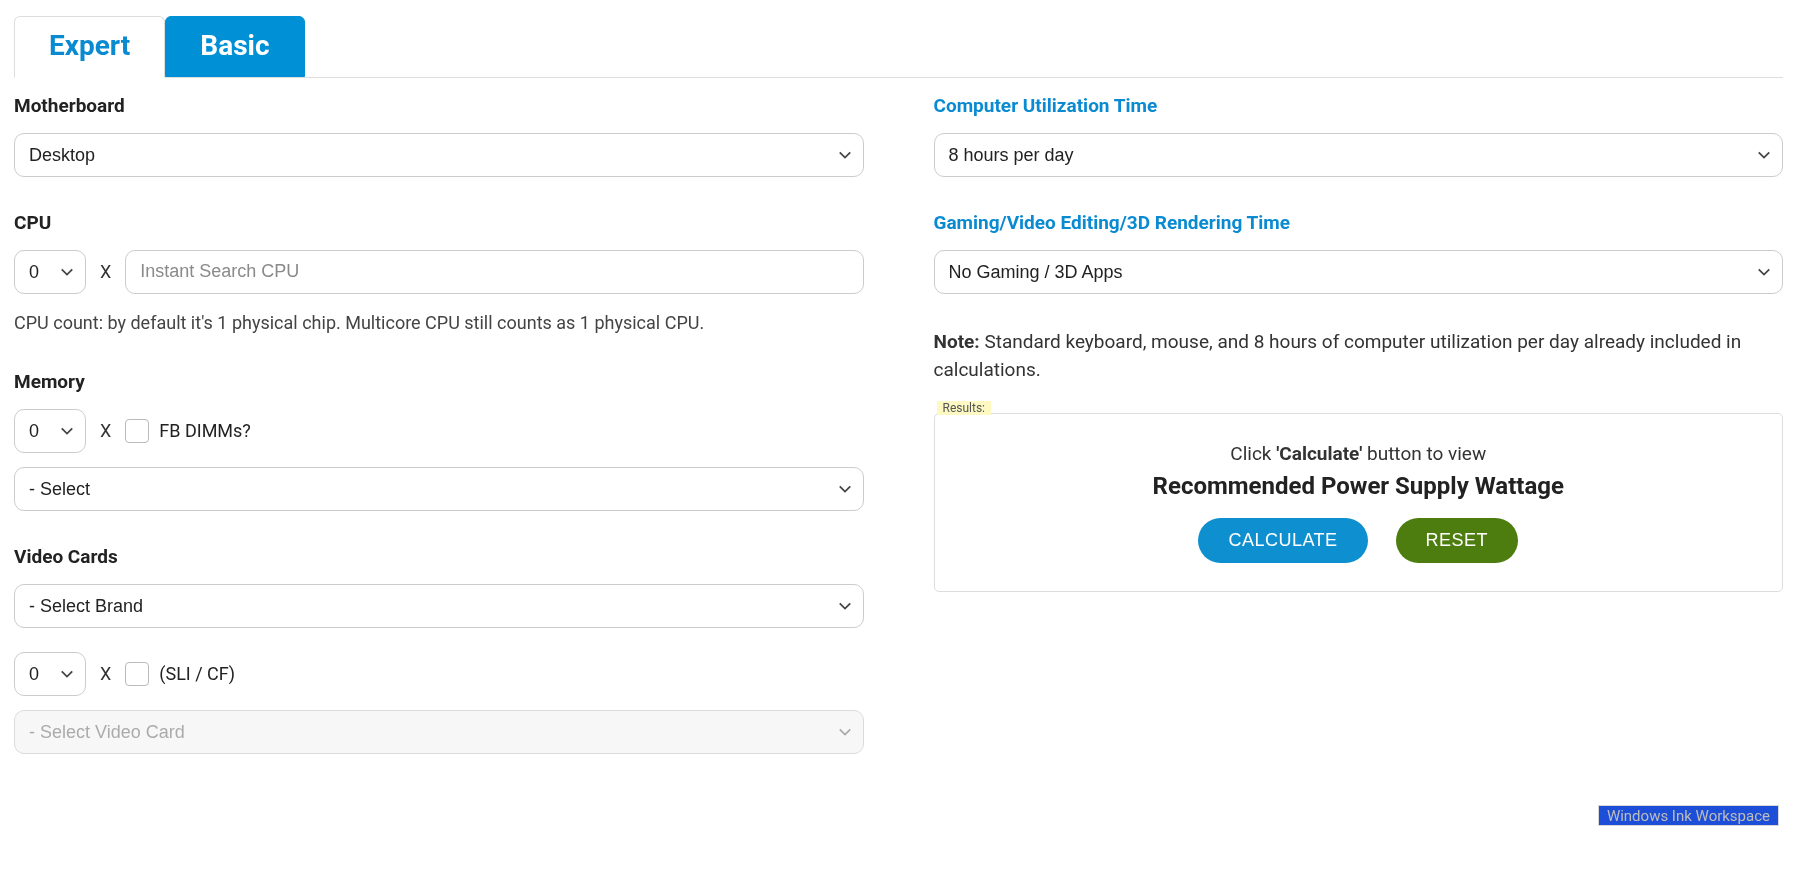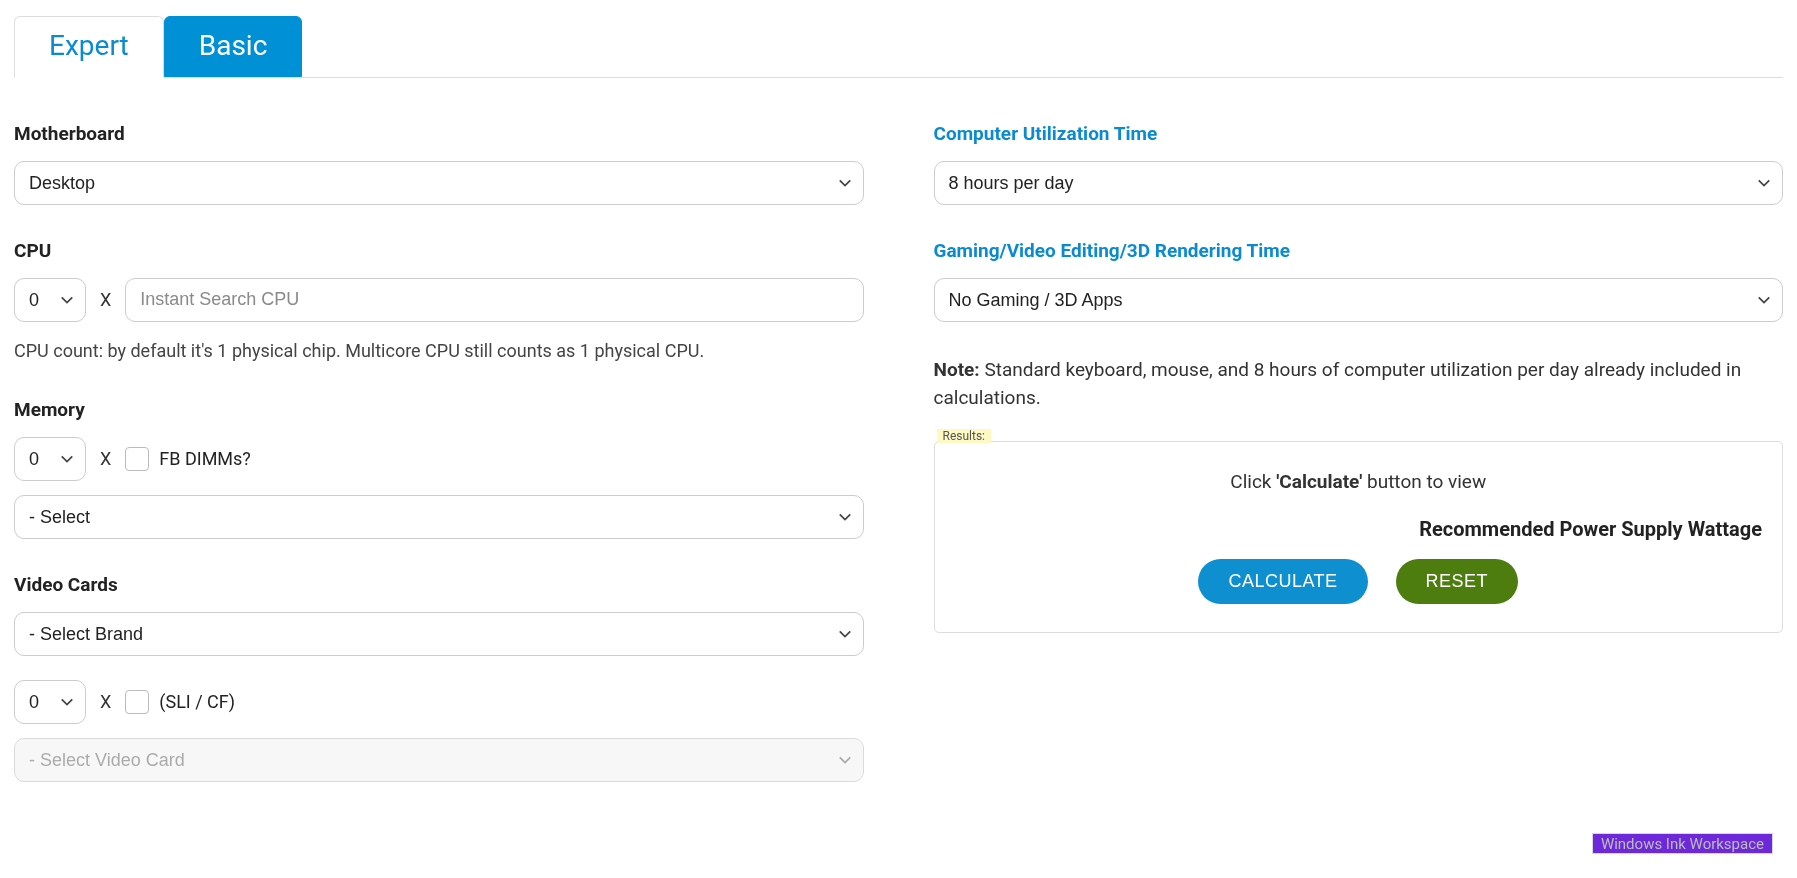--- a/index.html
+++ b/index.html
@@ -7,21 +7,22 @@
     font-family: -apple-system, BlinkMacSystemFont, "Segoe UI", Roboto, Helvetica, Arial, sans-serif;
     background: #fff;
     color: #222;
     font-size: 18px;
     padding: 0;
   }
   .page { width: 1797px; padding: 16px 14px 40px; position: relative; }
   .tabs {
     display: flex;
     border-bottom: 1px solid #ddd;
-    margin-bottom: 44px;
+    margin-bottom: 16px;
+    font-weight: bold;
   }
   .tab {
     padding: 14px 34px;
     font-size: 28px;
     cursor: pointer;
     border-top-left-radius: 6px;
     border-top-right-radius: 6px;
     line-height: 1.1;
   }
   .tab.active {
@@ -80,40 +81,40 @@
   .note strong { font-weight: 700; }
   .results {
     border: 1px solid #ddd; border-radius: 5px; padding: 28px 20px 28px;
     position: relative; margin-top: 28px; text-align: center;
   }
   .results-legend {
     position: absolute; top: -13px; left: 2px; background: #fef9c3;
     padding: 0 6px; color: #555; font-size: 12px;
   }
   .results .line1 { font-size: 19px; color: #333; text-align: center; }
-  .results .line2 { font-weight: 700; font-size: 20px; margin-top: 24px; text-align: right; }
+  .results .line2 { font-weight: 700; font-size: 24px; margin-top: 7px; }
   .btnrow { margin-top: 18px; display: flex; justify-content: center; gap: 28px; }
   .btn {
     border: none; border-radius: 999px; padding: 12px 30px;
     font-size: 18px; letter-spacing: 0.5px; cursor: pointer; color: #fff;
   }
   .btn.calc { background: #0e8fcf; }
   .btn.reset { background: #4d7c0f; }
   .grow { flex: 1; }
   input::placeholder { color: #8a8a8a; }
   .watermark {
     position: absolute;
-    right: 24px;
+    right: 18px;
     bottom: 2px;
     border: 1px solid #d8d8d8;
     padding: 2px 8px 0;
     color: #bdbdbd;
     font-size: 15px;
     line-height: 1.1;
-    background: #6d28d9;
+    background: #1d4ed8;
   }
 </style>
 </head>
 <body>
 
 <div class="page">
 
   <div class="tabs">
     <div class="tab active">Expert</div>
     <div class="tab inactive">Basic</div>

